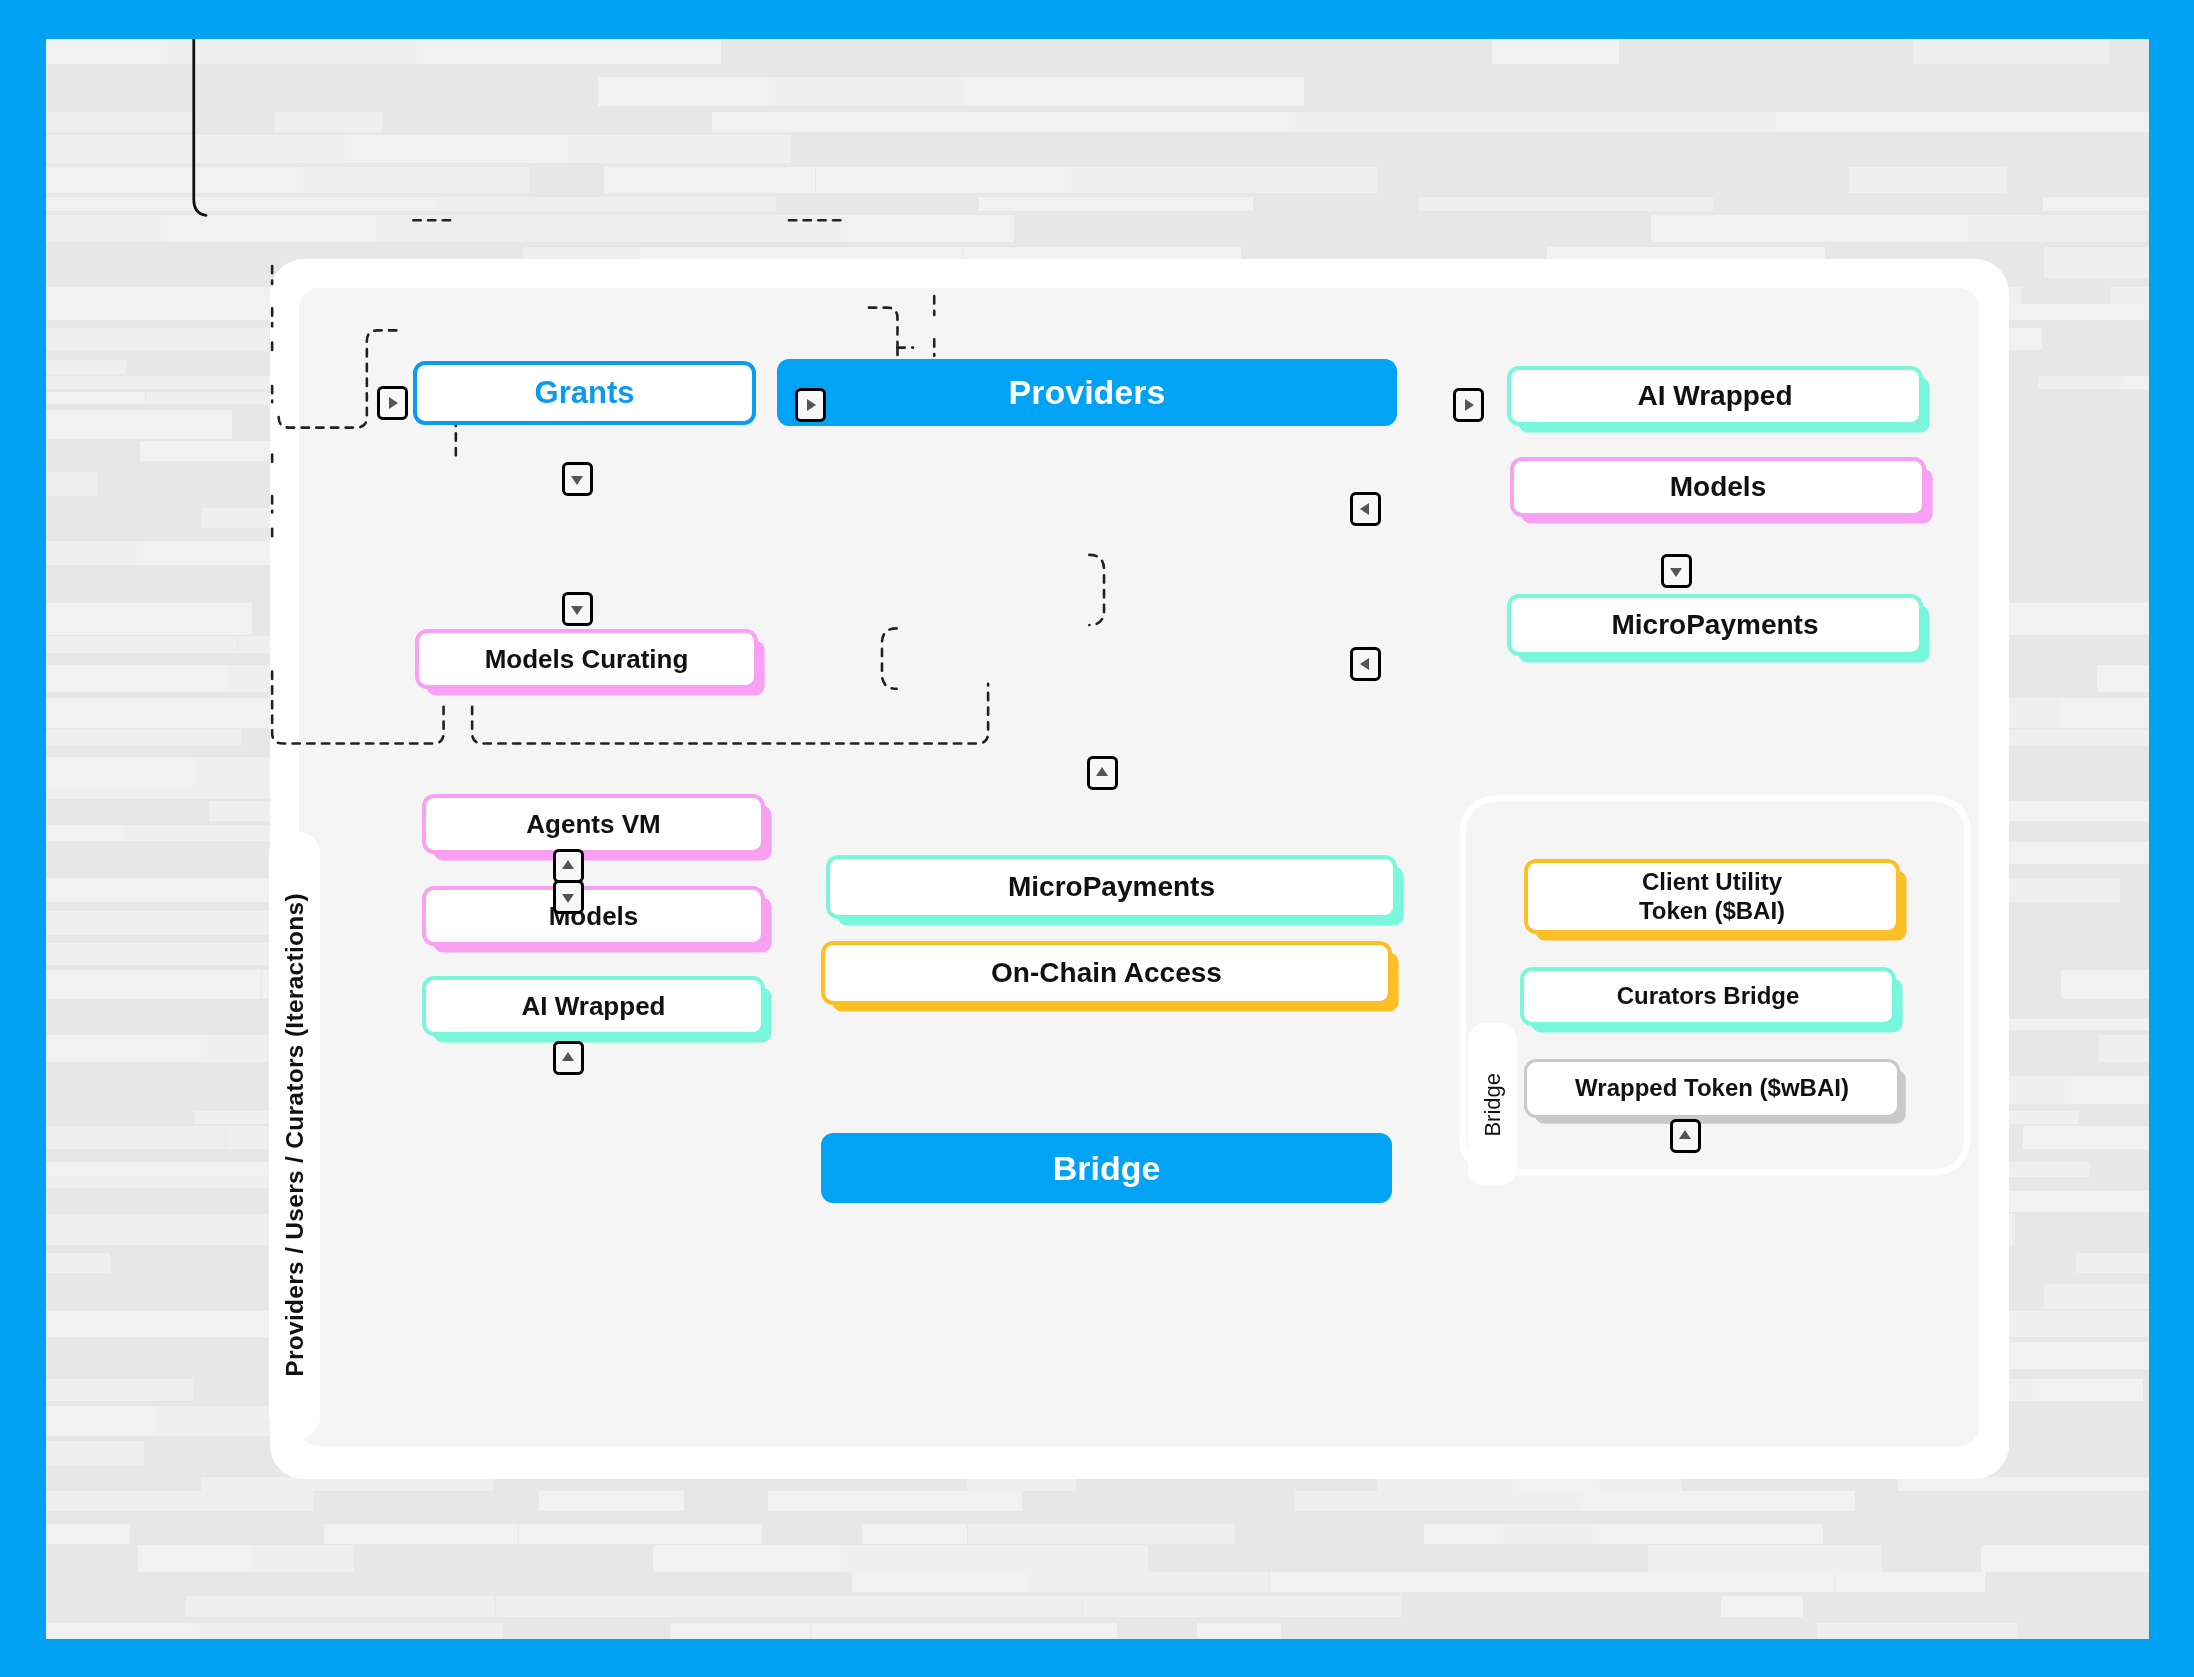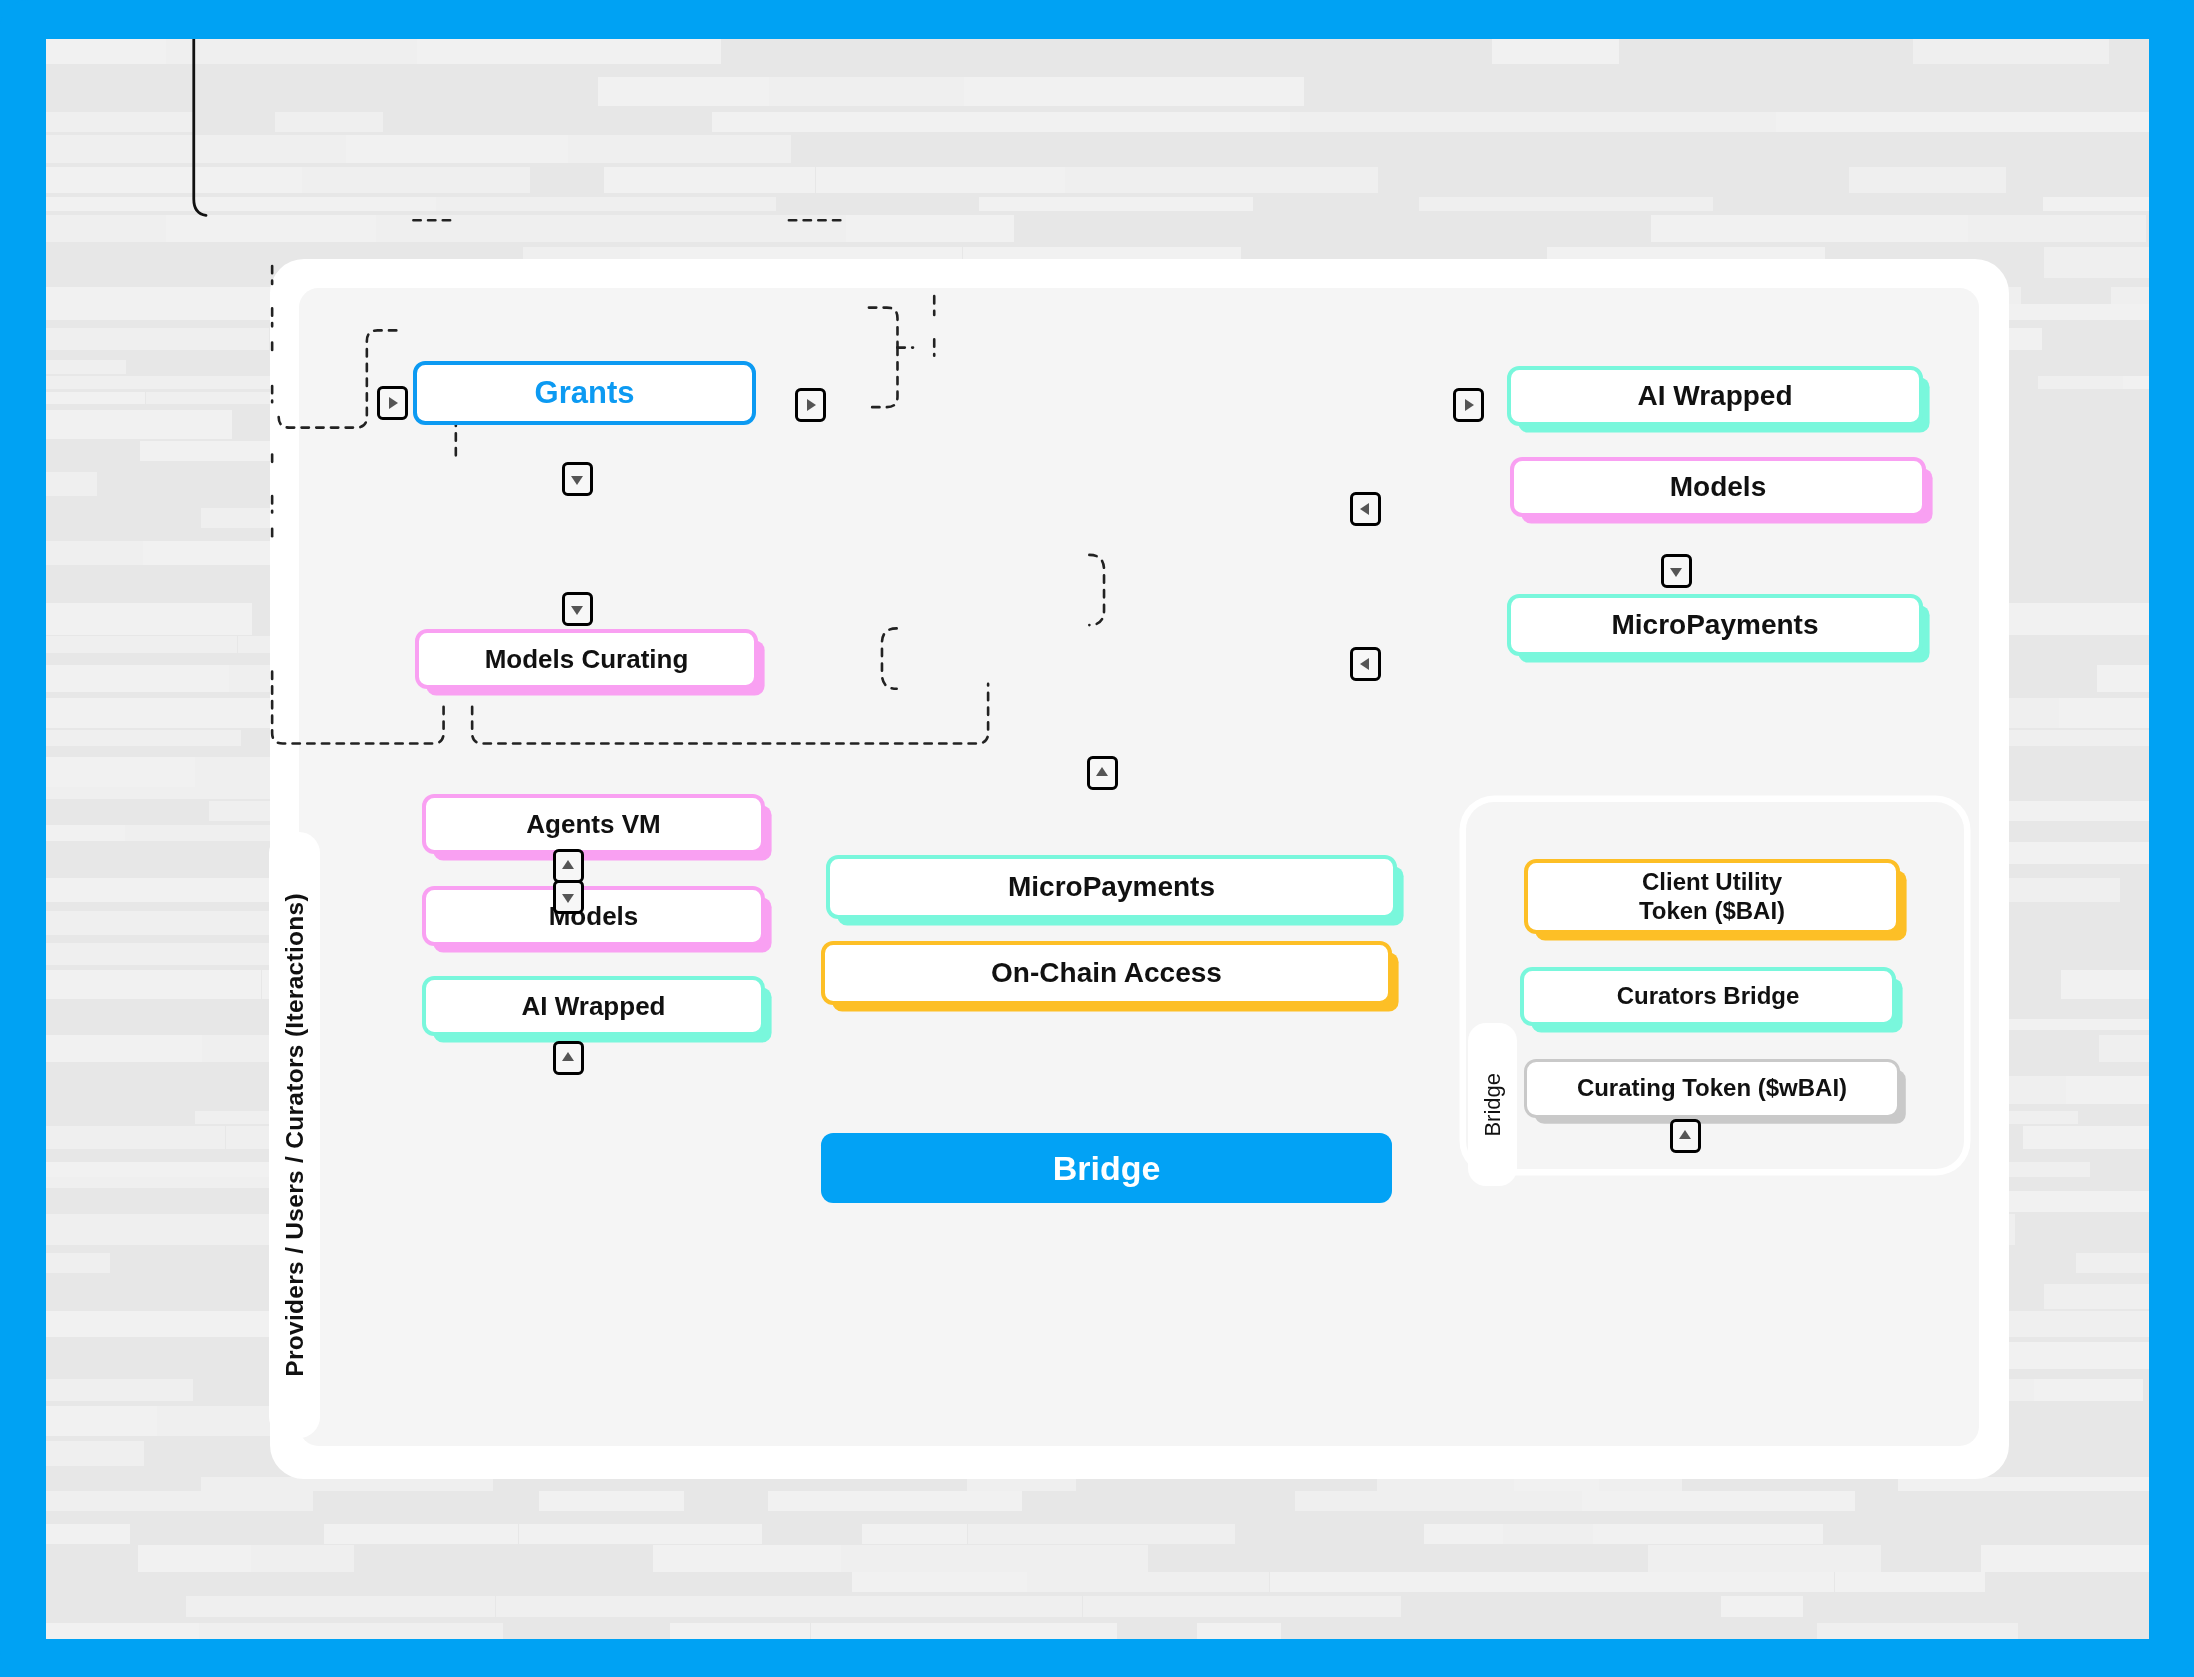--- a/index.html
+++ b/index.html
@@ -524,20 +524,23 @@
     </div>
 
     <div class="node pink" style="left:376px;top:847px;width:343px;height:60px;font-size:26px;">
       <span>Models</span>
     </div>
 
     <div class="node mint" style="left:376px;top:937px;width:343px;height:60px;font-size:26px;">
       <span>AI Wrapped</span>
     </div>
 
+    <div class="node blue-fill" style="left:731px;top:320px;width:620px;height:67px;font-size:34px;">
+      <span>Providers</span>
+    </div>
 
 
 
     <div class="node mint" style="left:780px;top:816px;width:571px;height:64px;font-size:28px;">
       <span>MicroPayments</span>
     </div>
 
     <div class="node amber" style="left:775px;top:902px;width:571px;height:64px;font-size:28px;">
       <span>On-Chain Access</span>
     </div>
@@ -562,21 +565,21 @@
     <div class="node amber" style="left:1478px;top:820px;width:376px;height:75px;font-size:24px;white-space:pre-line;">
       <span>Client Utility
 Token ($BAI)</span>
     </div>
 
     <div class="node mint" style="left:1474px;top:928px;width:376px;height:59px;font-size:24px;">
       <span>Curators Bridge</span>
     </div>
 
     <div class="node grey" style="left:1478px;top:1020px;width:376px;height:59px;font-size:24px;">
-      <span>Curating Token ($wBAI)</span>
+      <span>Wrapped Token ($wBAI)</span>
     </div>
 
     <div class="chip right" style="left:331px;top:347px;">
         <i></i>
       </div>
     <div class="chip right" style="left:749px;top:349px;">
         <i></i>
       </div>
     <div class="chip right" style="left:1407px;top:349px;">
         <i></i>

